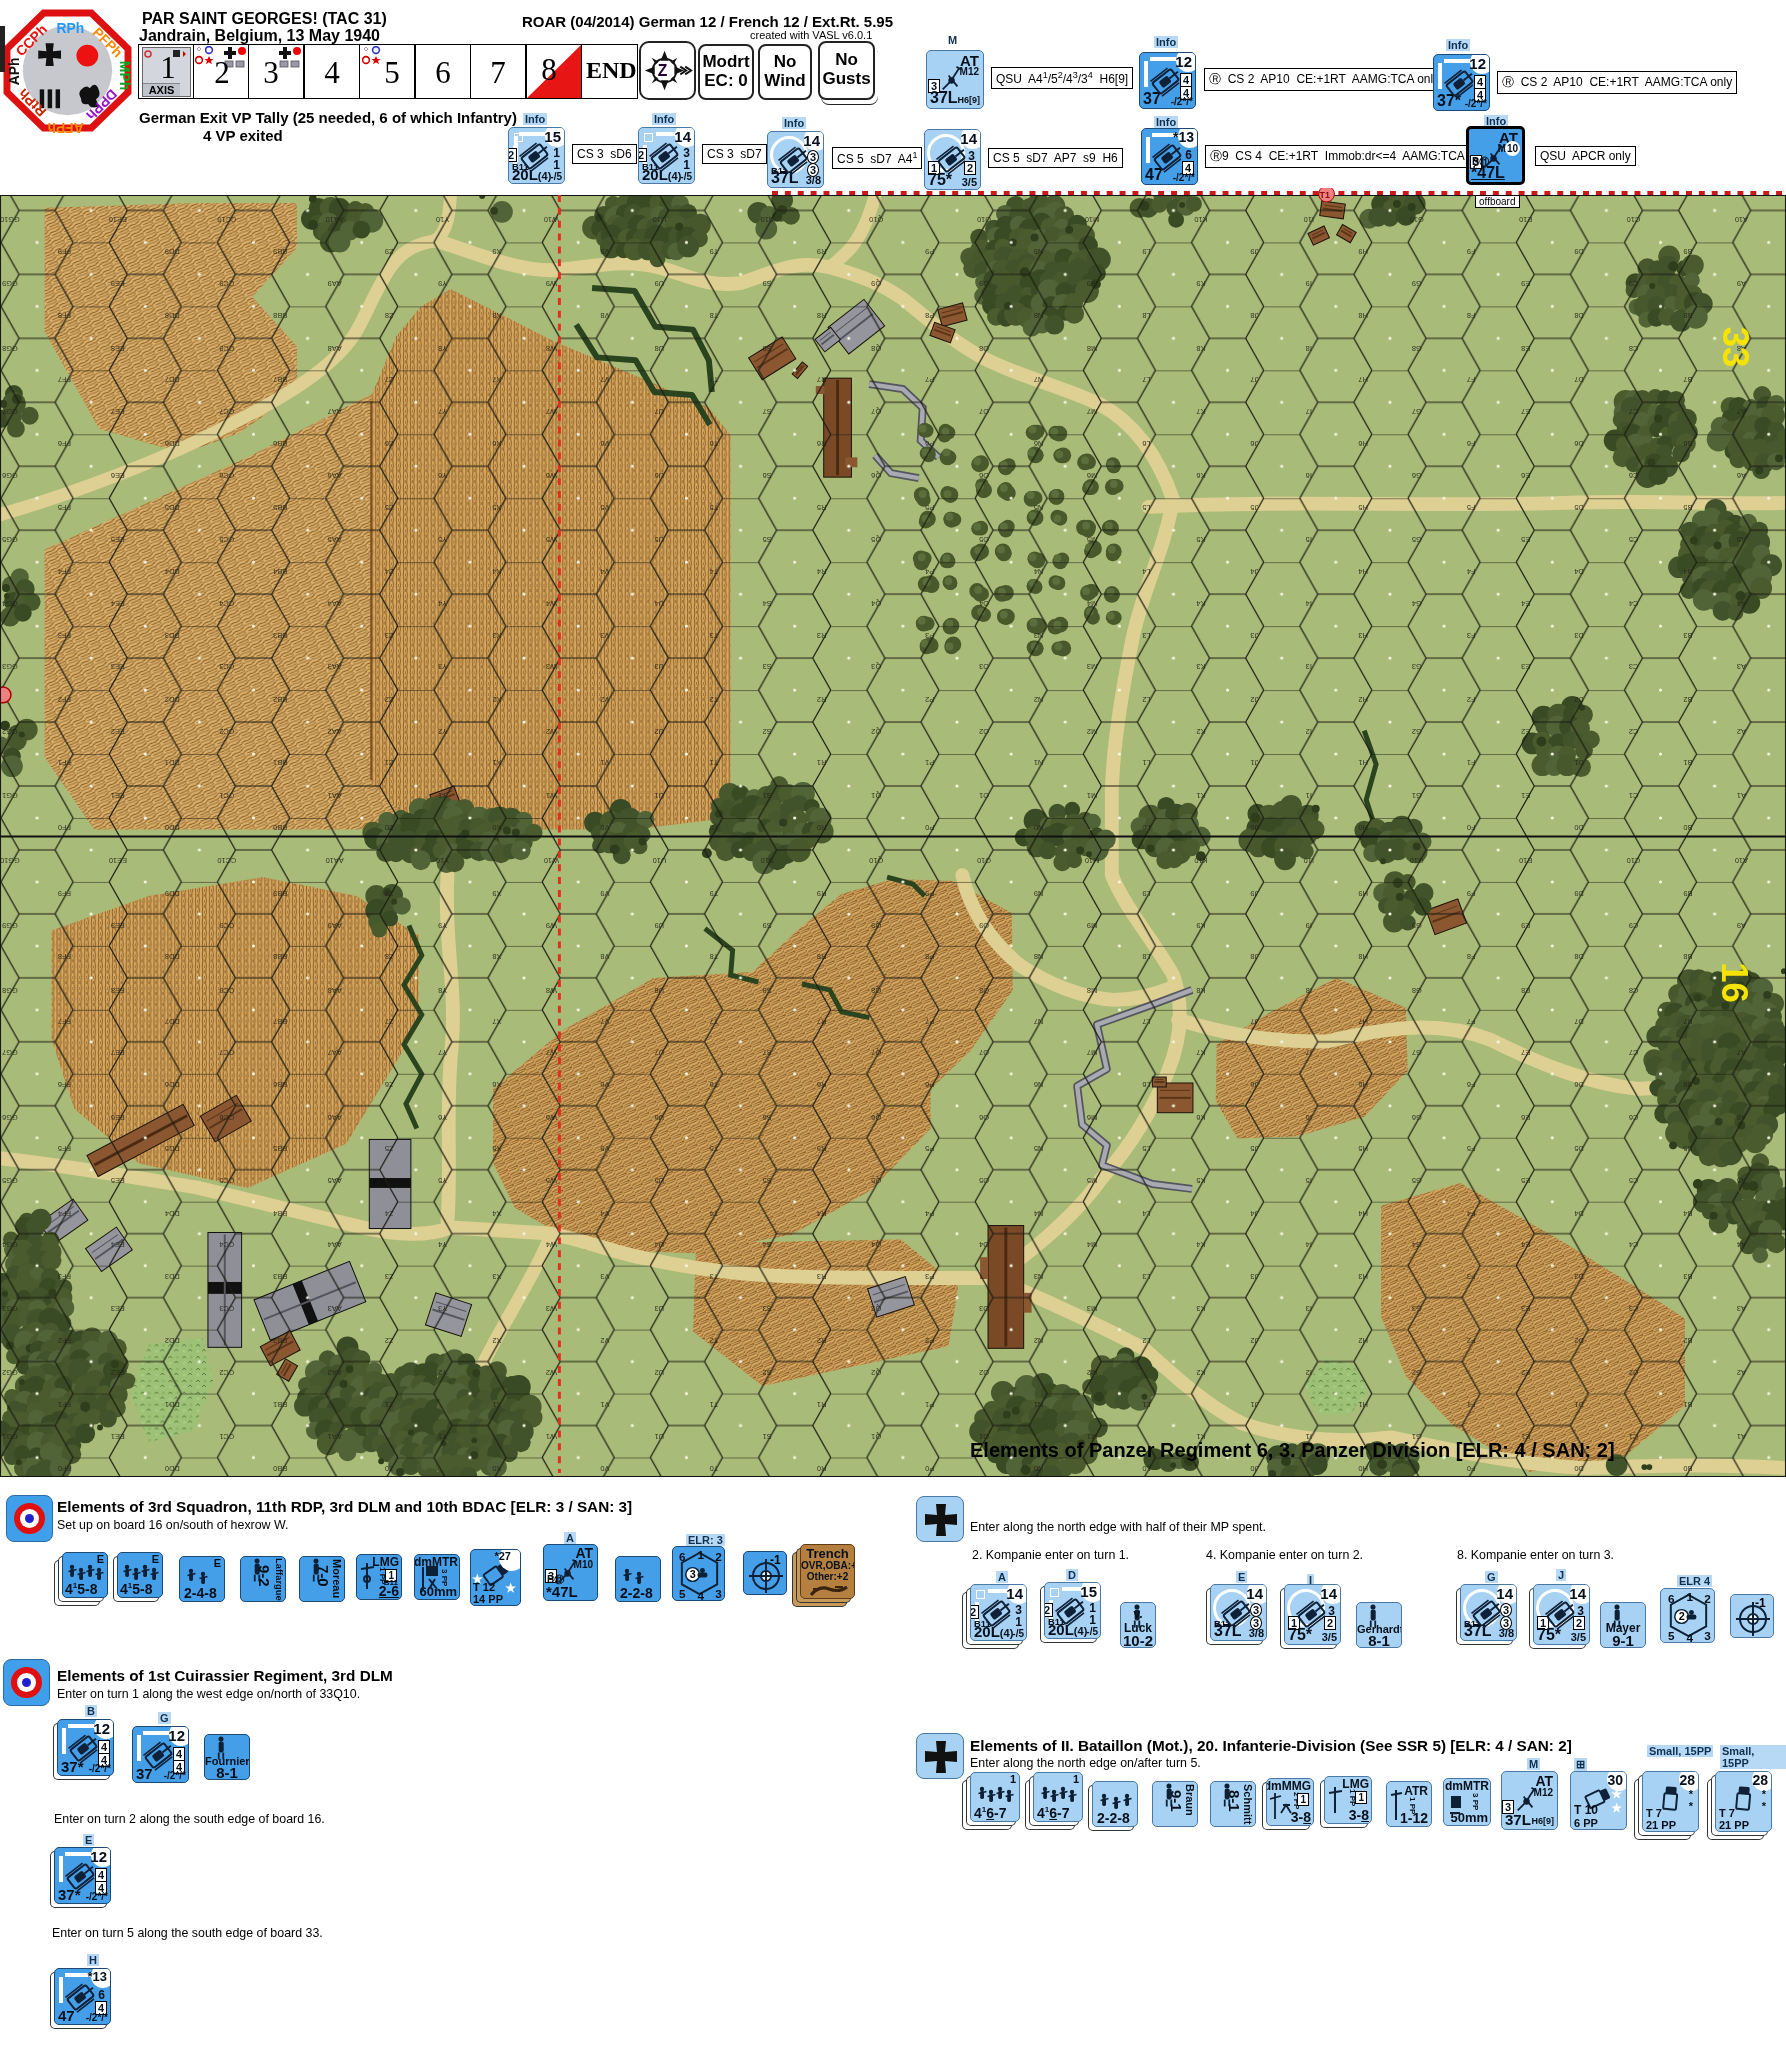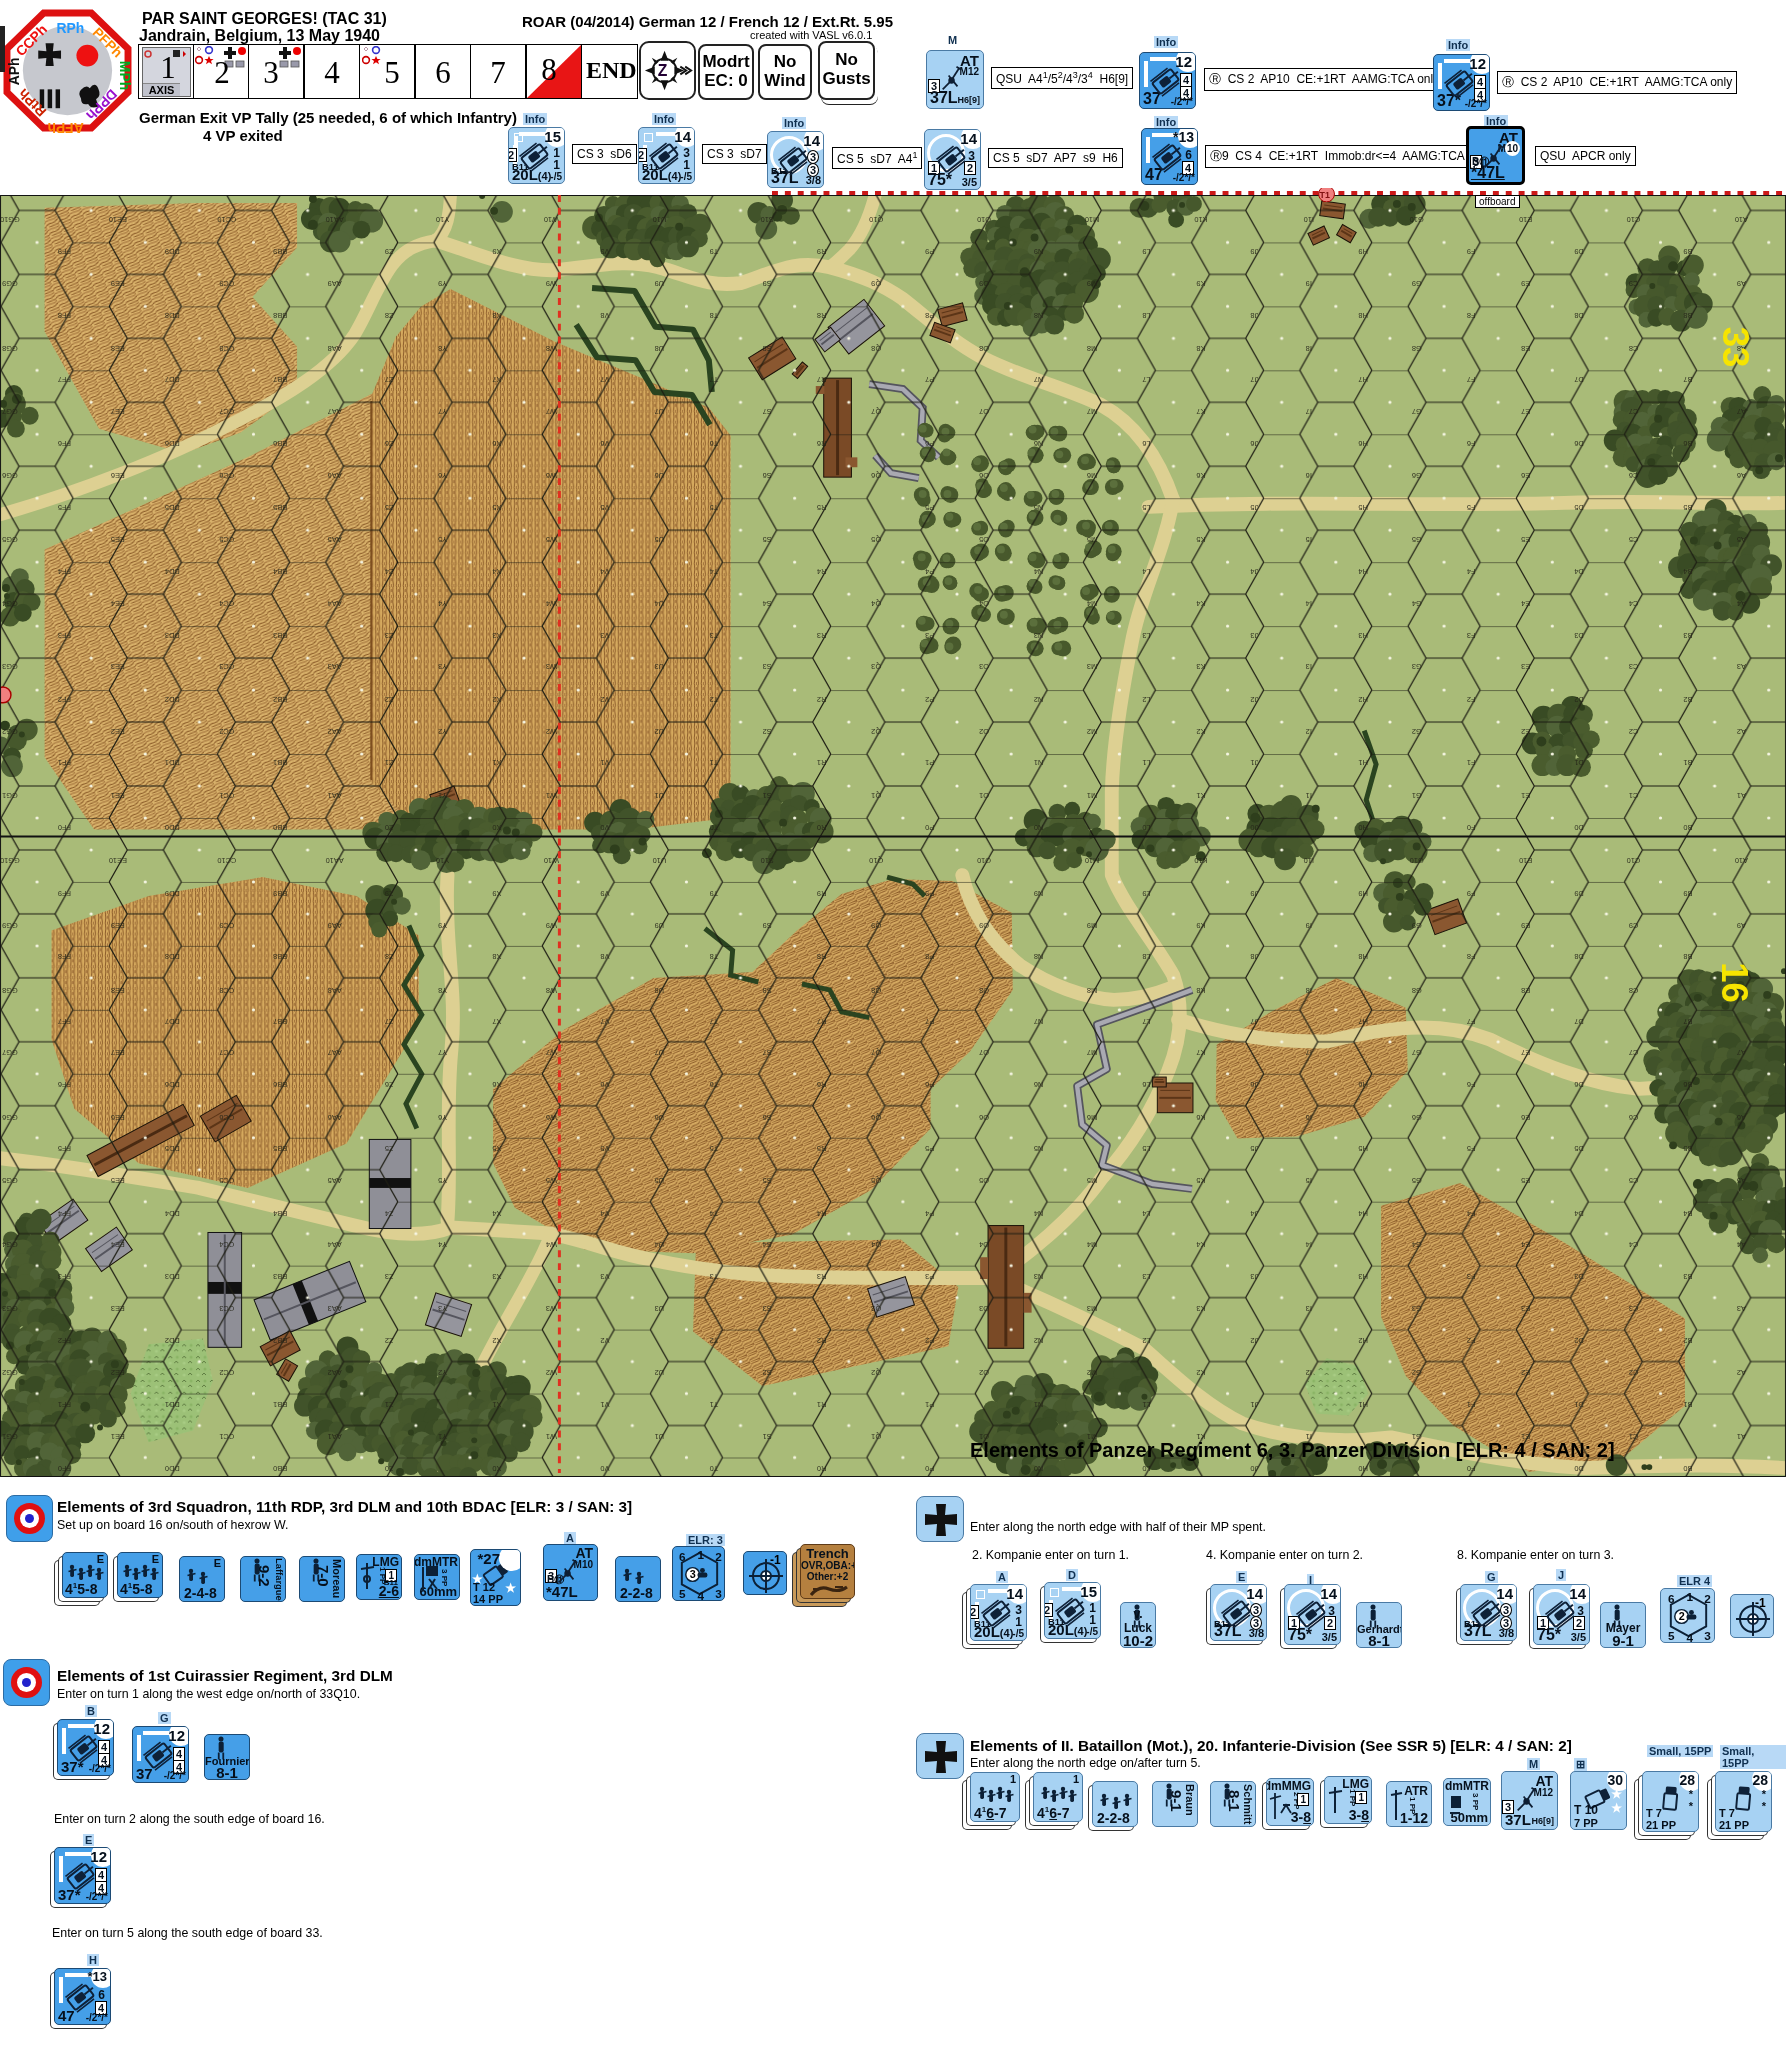--- a/index.html
+++ b/index.html
@@ -3234,21 +3234,21 @@
   </div>
 
 <div class="ctr fr" style="left:470px;top:1549px;width:51px;height:57px;">
     <svg class="abs" style="left:0;top:0" width="51" height="51" viewBox="0 0 52 52">
       <g transform="translate(26.0,24.0) rotate(-35)" fill="#0e2138">
         <rect x="-12" y="-6.5" width="16" height="13" rx="1.5" fill="none" stroke="#0e2138" stroke-width="2"></rect>
         <rect x="4" y="-5.5" width="7" height="11" rx="1.5"></rect>
       </g>
     </svg>
     <span class="abs" style="right:-5px;top:-5px;width:26px;height:26px;background:#fff;border-radius:50%"></span>
-    <span class="abs b" style="right:20px;top:0px;font-size:15px">*27</span>
+    <span class="abs b" style="right:9px;top:0px;font-size:11px">*27</span>
     <span class="abs" style="left:1px;top:22px;font-size:12px;color:#fff;font-weight:bold">★</span>
     <span class="abs" style="left:2px;bottom:12px;font-size:11px;font-weight:bold">T 12</span>
     <span class="abs" style="left:2px;bottom:0px;font-size:11px;font-weight:bold">14 PP</span>
     <span class="abs" style="right:4px;bottom:10px;font-size:12px;color:#fff;font-weight:bold">★</span>
   </div>
 
 <div class="ctr fr" style="left:543px;top:1544px;width:55px;height:57px;">
     <span class="abs" style="right:4px;top:0px;font-size:14px;font-weight:bold">AT</span>
     <span class="abs" style="right:4px;top:14px;font-size:10px;font-weight:bold">M10</span>
     <span class="abs" style="right:40px;top:24px;font-size:11px;border:1px solid #000;background:#fff;line-height:12px;padding:0 2px;font-weight:bold">3</span>
@@ -3771,21 +3771,21 @@
 <div class="ctr gr" style="left:1570px;top:1771px;width:57px;height:59px;">
     <svg class="abs" style="left:0;top:0" width="55" height="55" viewBox="0 0 56 56">
       <g transform="translate(28.0,26.0) rotate(-25)" fill="#0e2138">
         <rect x="-12" y="-6.5" width="16" height="13" rx="1.5" fill="none" stroke="#0e2138" stroke-width="2"></rect>
         <rect x="4" y="-5.5" width="7" height="11" rx="1.5"></rect>
       </g>
     </svg>
     <span class="abs" style="right:-5px;top:-5px;width:24px;height:24px;background:#fff;border-radius:50%"></span>
     <span class="abs b" style="right:3px;top:0px;font-size:14px">30</span>
     <span class="abs" style="left:3px;bottom:12px;font-size:12px;font-weight:bold">T 10</span>
-    <span class="abs" style="left:3px;bottom:0px;font-size:11px;font-weight:bold">7 PP</span>
+    <span class="abs" style="left:3px;bottom:0px;font-size:11px;font-weight:bold">6 PP</span>
     <span class="abs" style="right:4px;bottom:14px;font-size:12px;color:#fff;font-weight:bold">★<br>★</span>
   </div>
 
 <div class="ctr gr" style="left:1642px;top:1771px;width:57px;height:61px;box-shadow:-4px 4px 0 -1px #fff,-4px 4px 0 0 #333,-8px 8px 0 -1px #fff,-8px 8px 0 0 #333;">
     <svg class="abs" style="left:0;top:0" width="55" height="55" viewBox="0 0 56 56">
       <g transform="translate(28.0,26.0) rotate(-85)" fill="#0e2138">
         <rect x="-12" y="-6.5" width="16" height="13" rx="1.5" fill="none" stroke="#0e2138" stroke-width="2"></rect>
         <rect x="4" y="-5.5" width="7" height="11" rx="1.5"></rect>
       </g>
     </svg>

